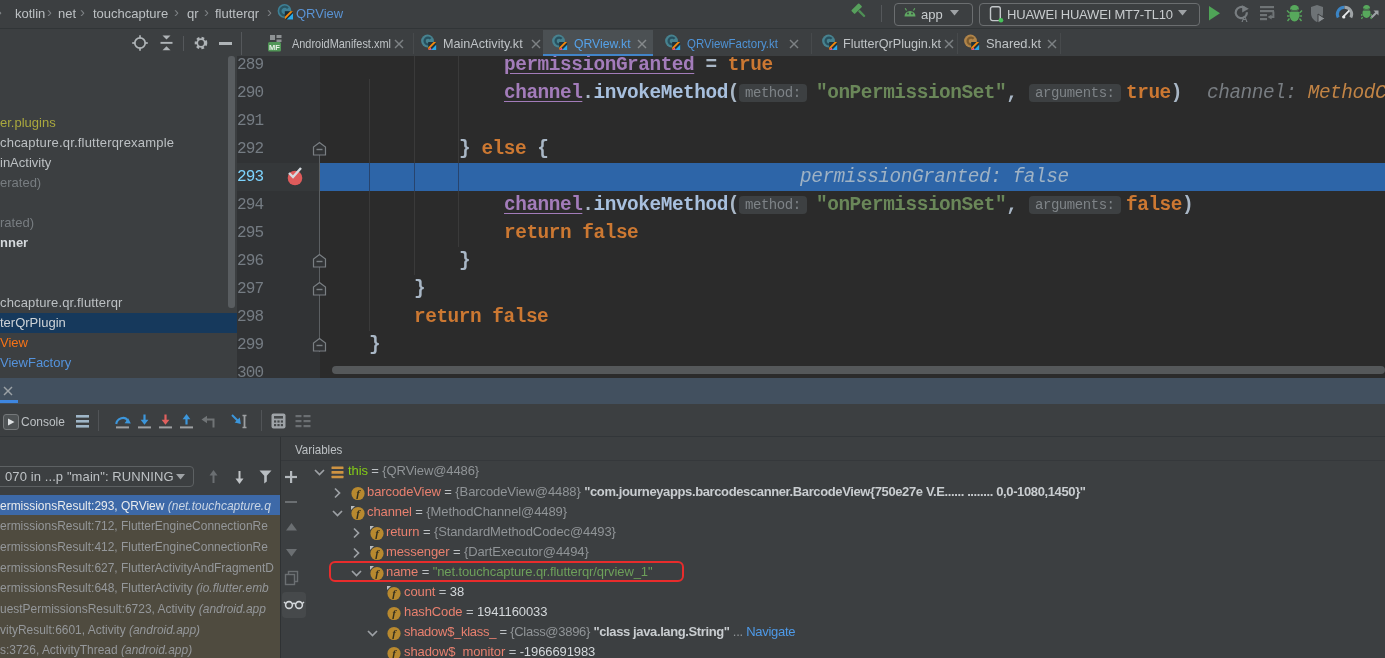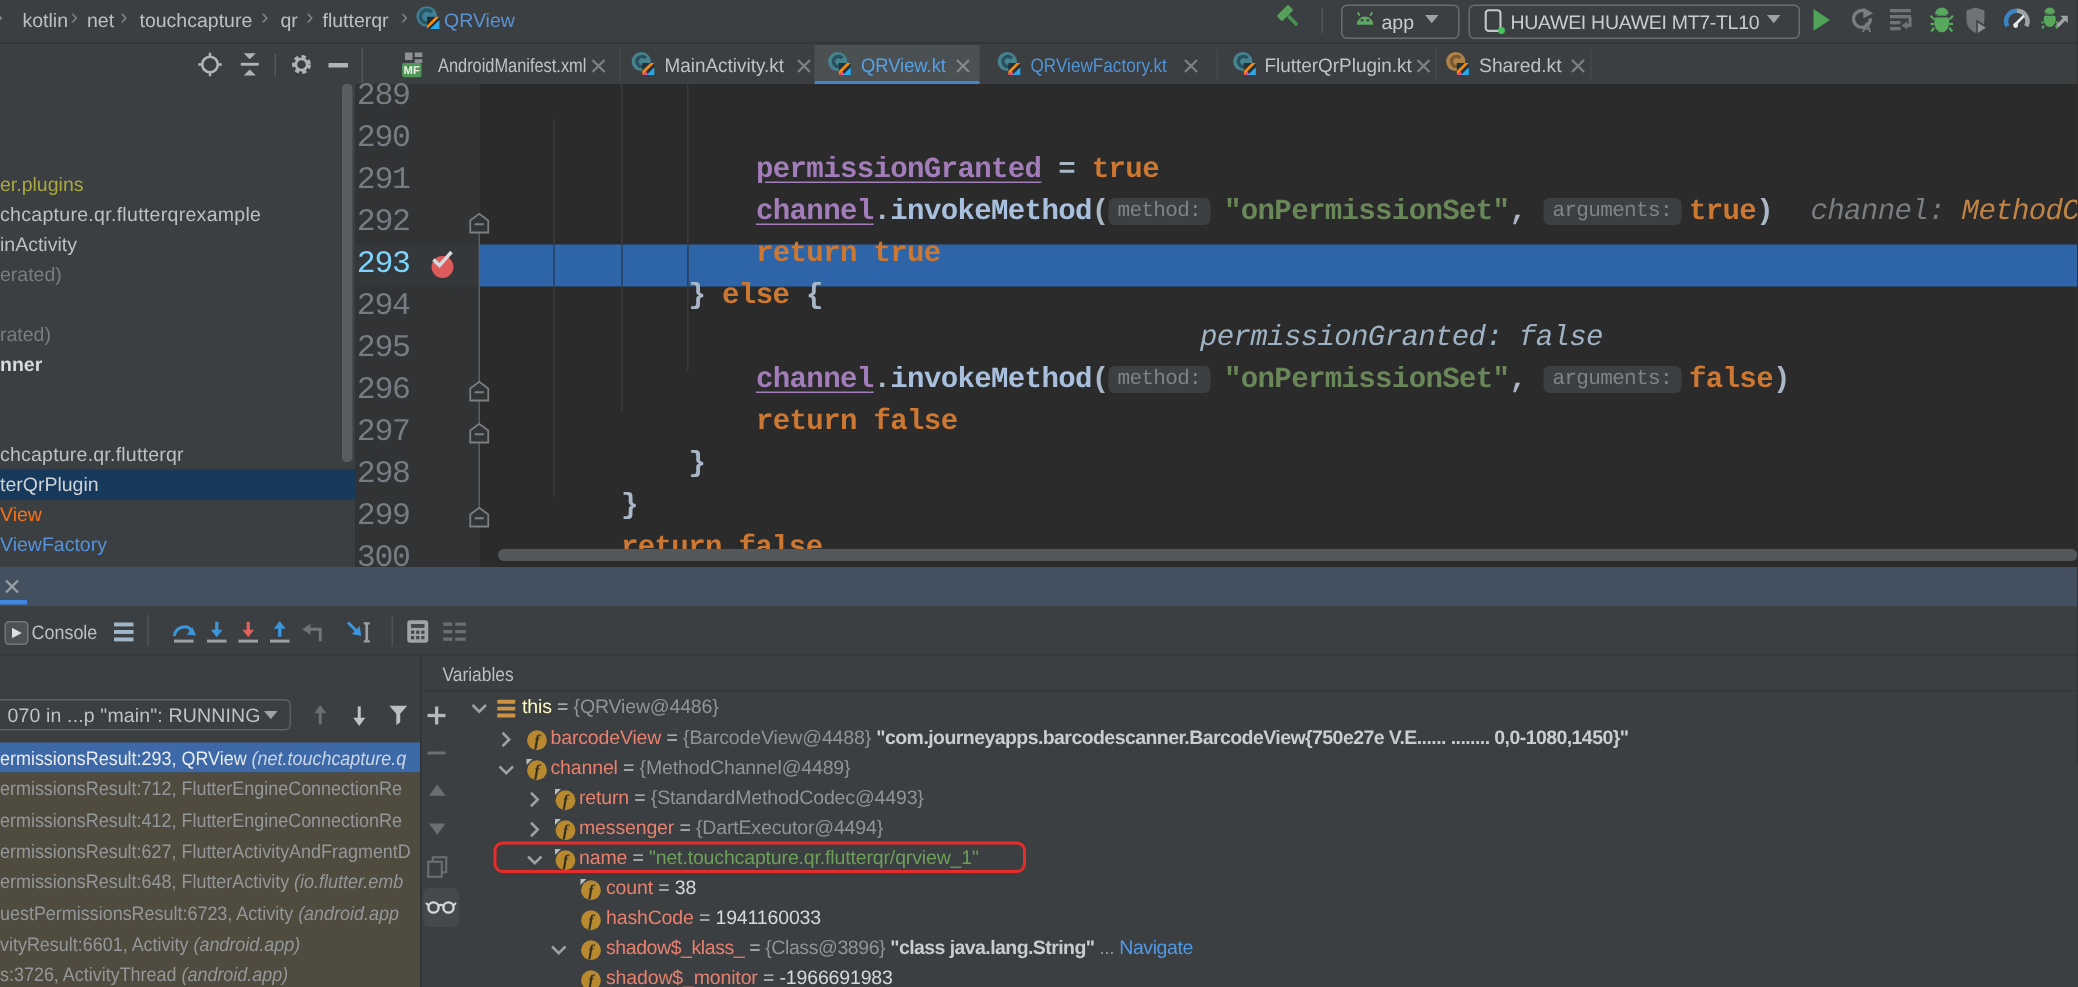--- a/index.html
+++ b/index.html
@@ -13,25 +13,25 @@
   .chev{position:absolute;top:3px;font-size:15px;color:#7e8285;}
   #tabbar{position:absolute;left:0;top:28px;width:1385px;height:28px;background:#3c3f41;
           border-top:1px solid #313537;box-sizing:border-box;}
   .tabt{position:absolute;top:7px;font-size:13px;color:#bfc3c6;white-space:pre;transform-origin:left top;}
   .vsep{position:absolute;width:1px;background:#55585b;}
   
   #editor{position:absolute;left:0;top:56px;width:1385px;height:322px;background:#2b2b2b;}
   #proj{position:absolute;left:0;top:0;width:237px;height:322px;background:#3c3f41;overflow:hidden;}
   .pit{position:absolute;font-size:13px;color:#bcc0c3;white-space:pre;transform-origin:left top;}
   #gutter{position:absolute;left:237px;top:0;width:83px;height:322px;background:#313335;}
-  .lnum{position:absolute;left:0;width:36px;text-align:right;font-family:"Liberation Mono",monospace;
-        font-size:21px;letter-spacing:-0.9px;line-height:28px;color:#757c83;}
+  .lnum{position:absolute;left:0;width:36px;text-align:left;font-family:"Liberation Mono",monospace;
+        font-size:16px;letter-spacing:-0.9px;line-height:28px;color:#757c83;}
   #codearea{position:absolute;left:320px;top:0;right:0;height:322px;background:#2b2b2b;overflow:hidden;}
   .cline{position:absolute;left:0;right:0;height:28px;font-family:"Liberation Mono",monospace;
-         font-size:19.4px;line-height:28px;white-space:pre;font-weight:bold;letter-spacing:-0.445px;margin-top:48px;}
+         font-size:19.4px;line-height:28px;white-space:pre;font-weight:bold;letter-spacing:-0.445px;}
   .run{position:absolute;top:0;height:28px;}
   .kw{color:#cc7832;}
   .fld{color:#a37cba;text-decoration:underline;text-underline-offset:3px;}
   .fldh{color:#c592cd;text-decoration:underline;text-underline-offset:3px;}
   .pln{color:#a9b7c6;}
   .call{color:#a8c0de;}
   .str{color:#6a8759;}
   .hintb{position:absolute;top:5px;height:18px;background:#3d4042;border-radius:4px;
          color:#7e8387;font-family:"Liberation Mono",monospace;font-size:14px;line-height:18px;
          padding:0 6px;box-sizing:border-box;font-weight:normal;}
@@ -316,23 +316,20 @@
         <span class="run" style="left:184px"><span class="fld">permissionGranted</span><span class="pln"> = </span><span class="kw">true</span></span>
       </div>
       <div class="cline" style="top:23px">
         <span class="run" style="left:184px"><span class="fld">channel</span><span class="pln">.</span><span class="call">invokeMethod</span><span class="pln">(</span></span>
         <span class="hintb" style="left:419px">method:</span>
         <span class="run" style="left:496px"><span class="str">"onPermissionSet"</span><span class="pln">,</span></span>
         <span class="hintb" style="left:709px">arguments:</span>
         <span class="run" style="left:806px"><span class="kw">true</span><span class="pln">)</span></span>
         <span class="run" style="left:887px"><span class="ghost">channel: </span><span class="ghostv">MethodChannel</span></span>
       </div>
-      <div class="cline" style="top:51px">
-        <span class="run" style="left:184px"><span class="kw">return true</span></span>
-      </div>
       <div class="cline" style="top:79px">
         <span class="run" style="left:139px"><span class="pln">} </span><span class="kw">else</span><span class="pln"> {</span></span>
       </div>
       <div class="cline" style="top:107px">
         <span class="run" style="left:480px"><span class="ghostb">permissionGranted: false</span></span>
       </div>
       <div class="cline" style="top:135px">
         <span class="run" style="left:184px"><span class="fld">channel</span><span class="pln">.</span><span class="call">invokeMethod</span><span class="pln">(</span></span>
         <span class="hintb" style="left:419px">method:</span>
         <span class="run" style="left:496px"><span class="str">"onPermissionSet"</span><span class="pln">,</span></span>
@@ -512,21 +509,21 @@
 
     <div id="vtree">
         <svg style="left:313.5px;top:30px" width="11" height="11">
           <polyline points="1,3 5.5,7.5 10,3" fill="none" stroke="#9da1a5" stroke-width="1.7"></polyline>
         </svg>
         <svg style="left:331px;top:28.5px" width="14" height="14">
           <rect x="0.5" y="0.5" width="12" height="2.6" rx="0.5" fill="#ce9342"></rect>
           <rect x="0.5" y="5.1" width="12" height="2.6" rx="0.5" fill="#ce9342"></rect>
           <rect x="0.5" y="9.7" width="12" height="2.6" rx="0.5" fill="#ce9342"></rect>
         </svg>
-        <span class="vtxt" style="left:348px;top:26px"><span style="color:#fef9c3">this</span><span class="eq"> = </span><span class="gry">{QRView@4486}</span></span>
+        <span class="vtxt" style="left:348px;top:26px"><span style="color:#84cc16">this</span><span class="eq"> = </span><span class="gry">{QRView@4486}</span></span>
         <svg style="left:331.5px;top:50.5px" width="11" height="11">
           <polyline points="3,0.5 7.5,5 3,9.5" fill="none" stroke="#9da1a5" stroke-width="1.7"></polyline>
         </svg>
         <svg style="left:351px;top:48.5px" width="15" height="15">
           <circle cx="7" cy="7.5" r="6.6" fill="#b8892f"></circle>
           <text x="7" y="11.4" font-size="11" font-weight="bold" font-style="italic" fill="#33301f" text-anchor="middle" font-family="Liberation Serif">f</text>
         </svg>
         <span class="vtxt" style="left:367px;top:46.5px"><span class="sal">barcodeView</span><span class="eq"> = </span><span class="gry">{BarcodeView@4488} </span><span style="color:#c9cdd0;font-weight:bold;letter-spacing:-0.38px">"com.journeyapps.barcodescanner.BarcodeView{750e27e V.E...... ........ 0,0-1080,1450}"</span></span>
         <svg style="left:331.5px;top:70.5px" width="11" height="11">
           <polyline points="1,3 5.5,7.5 10,3" fill="none" stroke="#9da1a5" stroke-width="1.7"></polyline>

